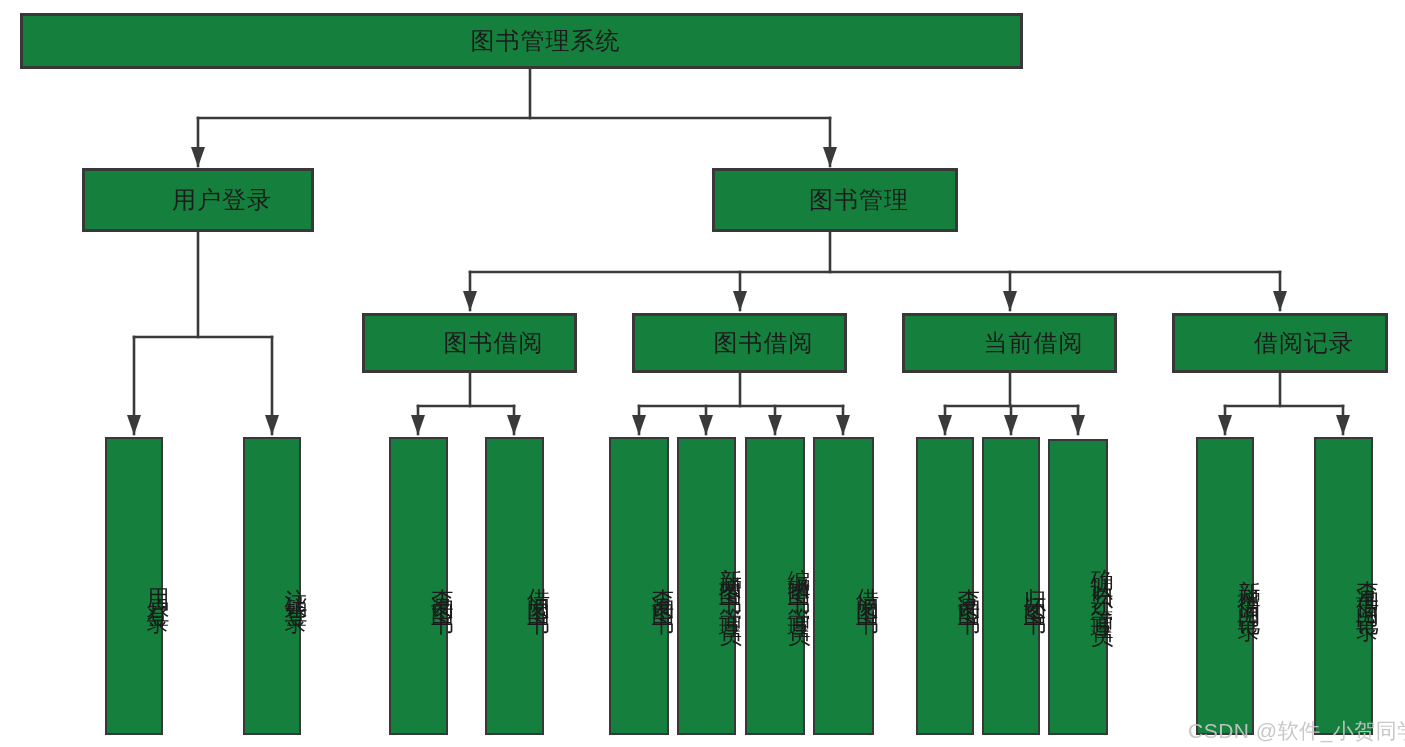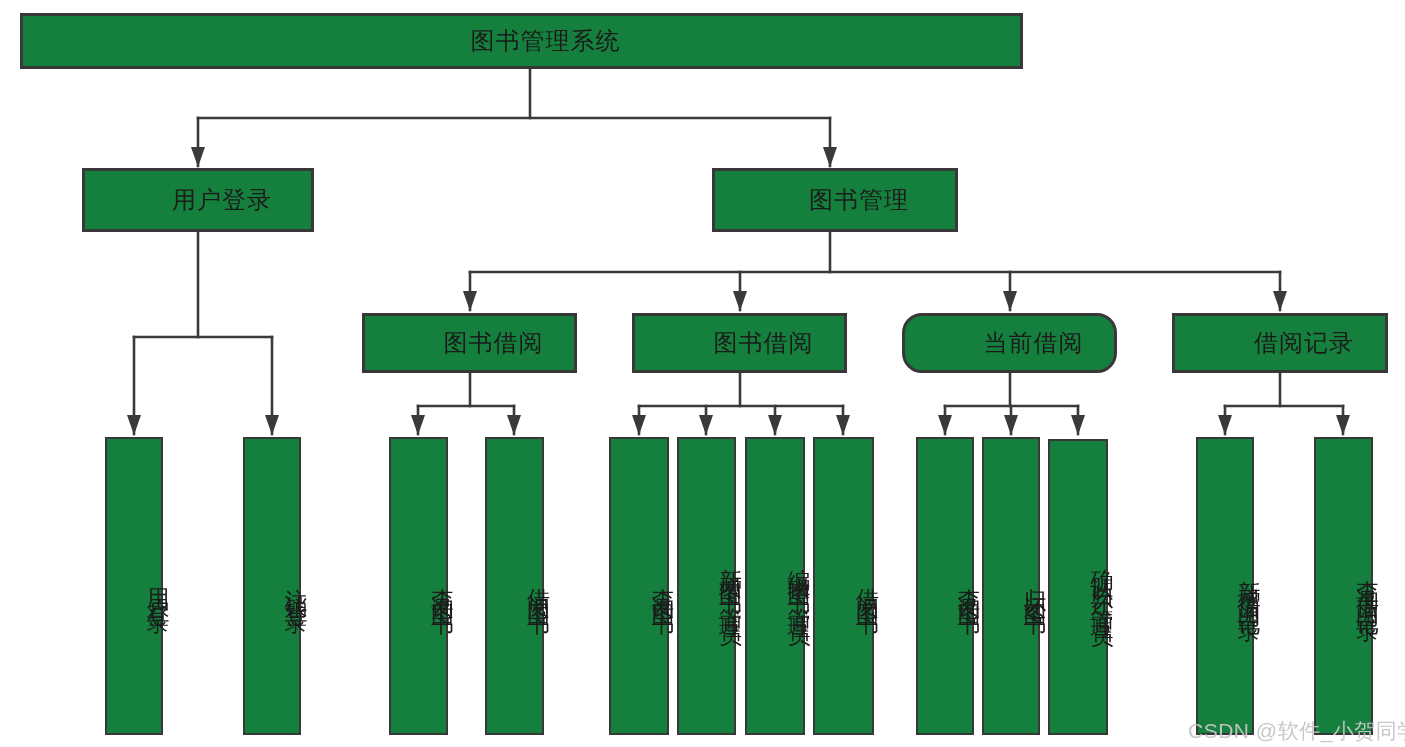--- a/index.html
+++ b/index.html
@@ -115,21 +115,21 @@
   <div class="node h" style="left:712px; top:168px; width:246px; height:64px;">
     <span>图书管理</span>
   </div>
 
   <div class="node h" style="left:362px; top:313px; width:215px; height:60px;">
     <span>图书借阅</span>
   </div>
   <div class="node h" style="left:632px; top:313px; width:215px; height:60px;font-family:Liberation Mono, monospace;">
     <span>图书借阅</span>
   </div>
-  <div class="node h" style="left:902px; top:313px; width:215px; height:60px;border-radius:20px;">
+  <div class="node h" style="left:902px; top:313px; width:215px; height:60px;">
     <span>当前借阅</span>
   </div>
   <div class="node h" style="left:1172px; top:313px; width:216px; height:60px;">
     <span>借阅记录</span>
   </div>
 
   <div class="node leaf" style="left:105px; top:437px; width:58px; height:298px;">
     <span>用户登录</span>
   </div>
   <div class="node leaf" style="left:243px; top:437px; width:58px; height:298px;">

